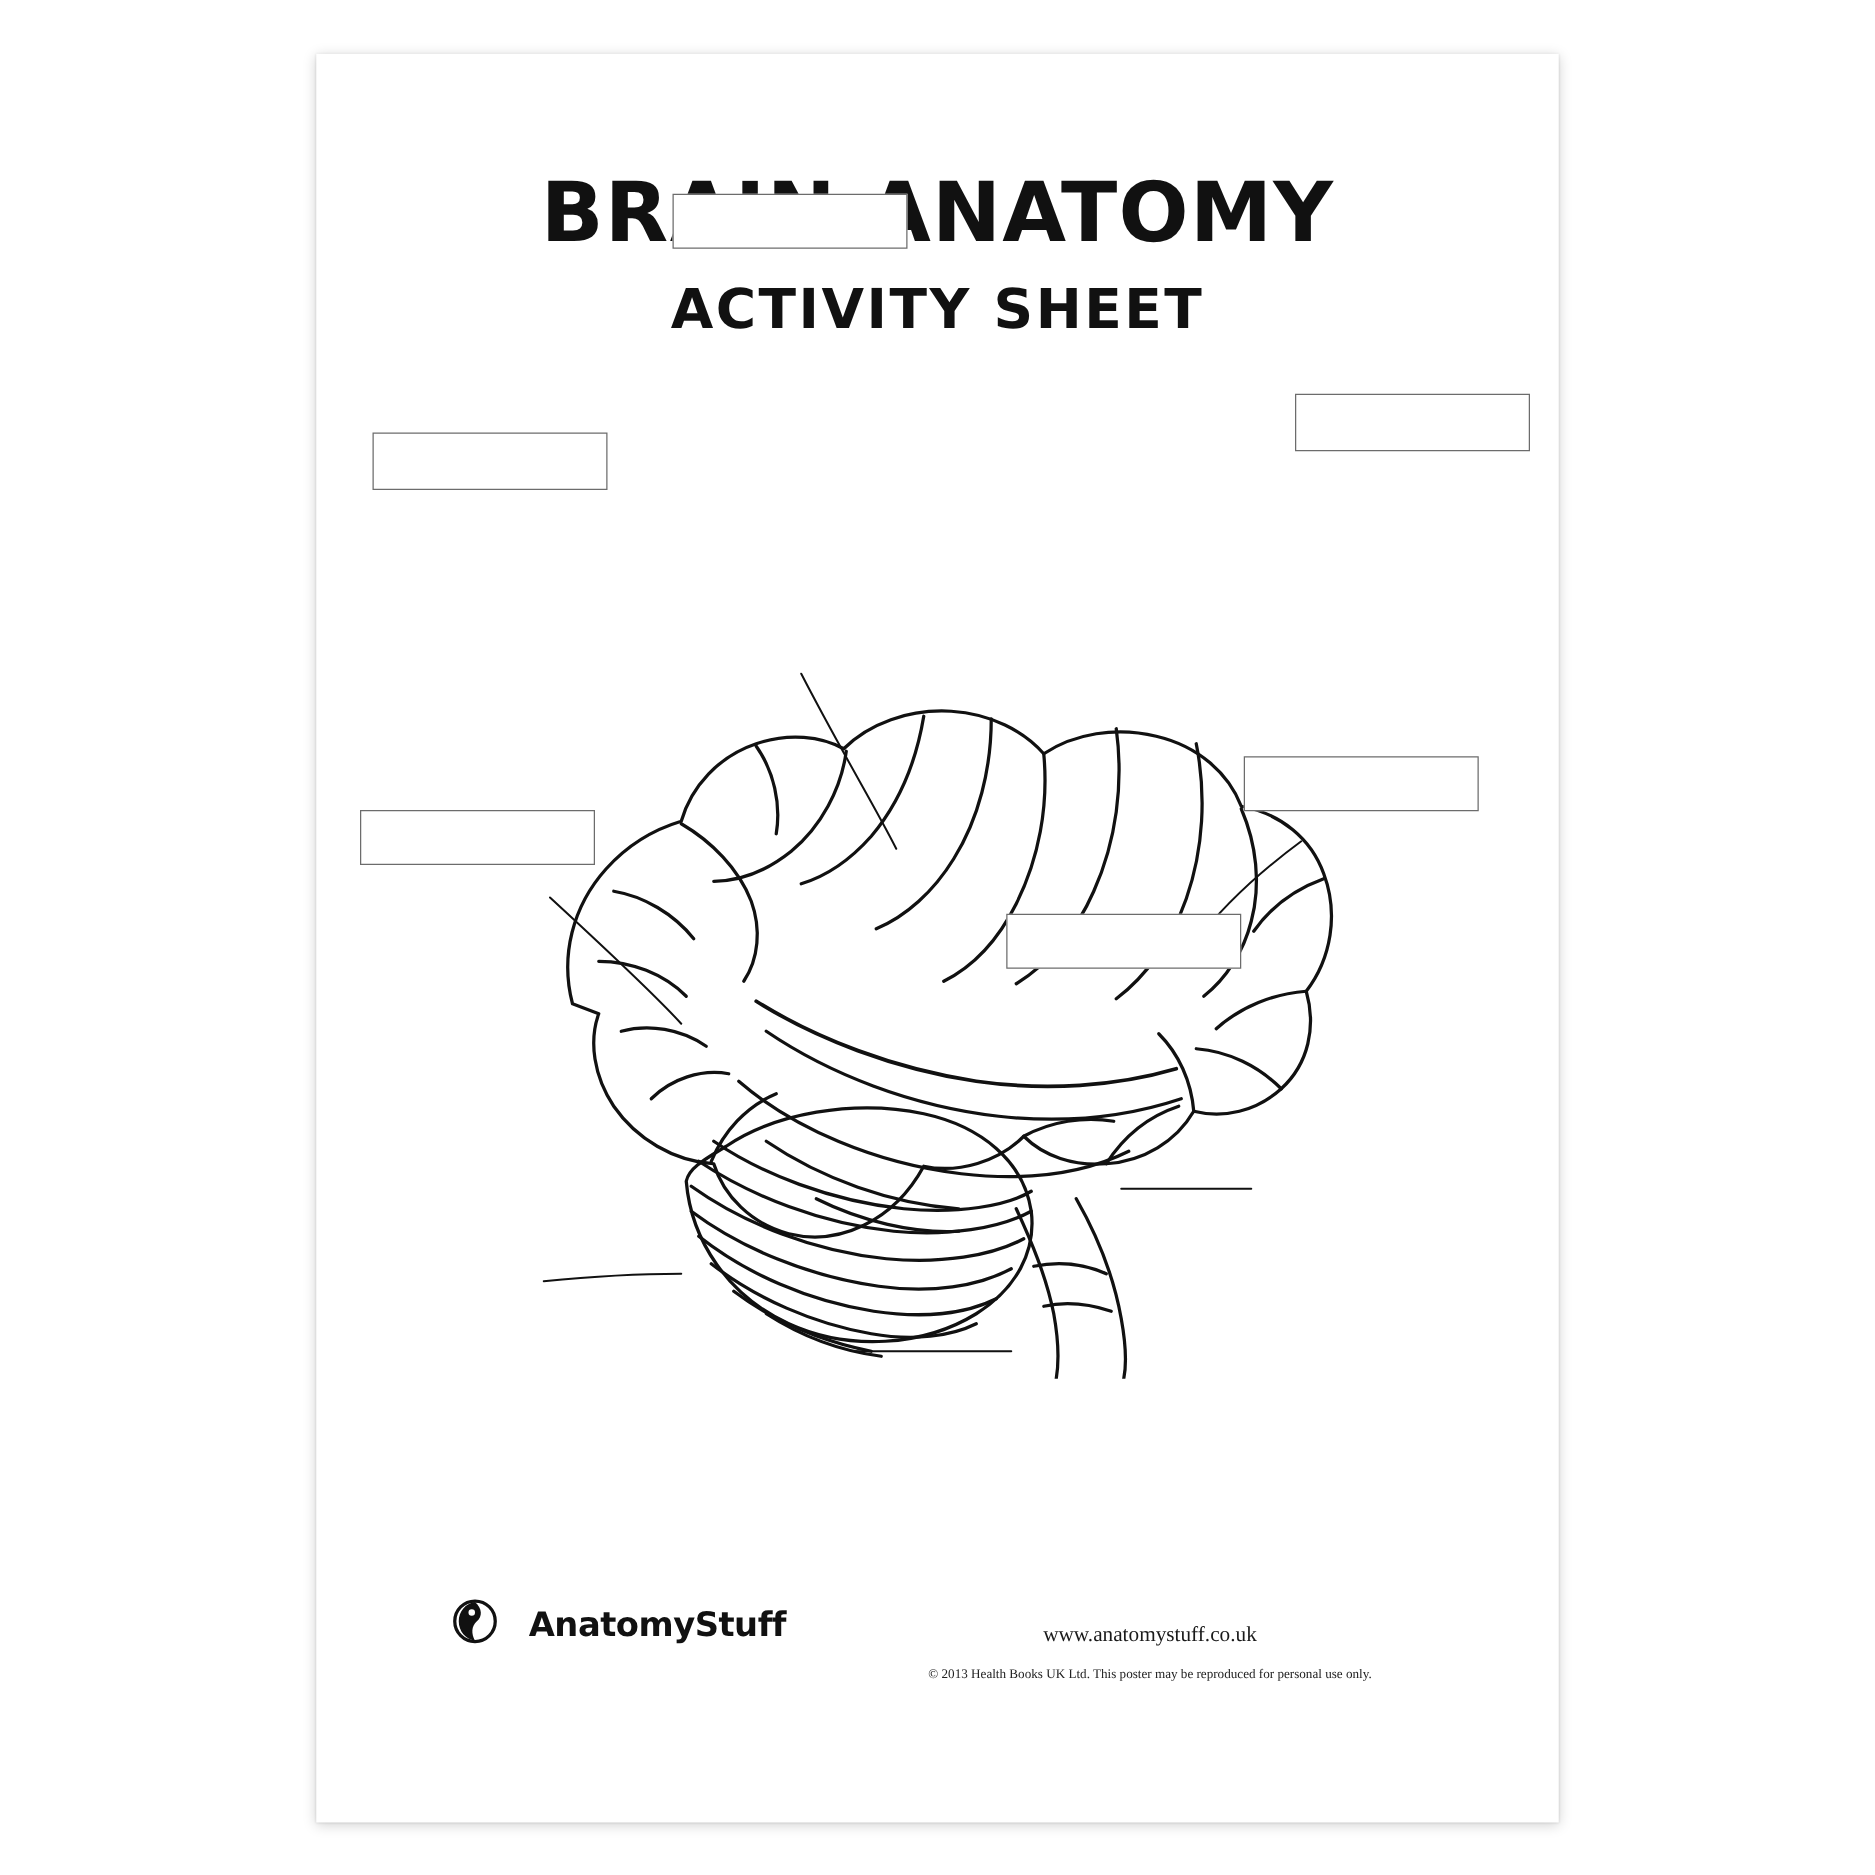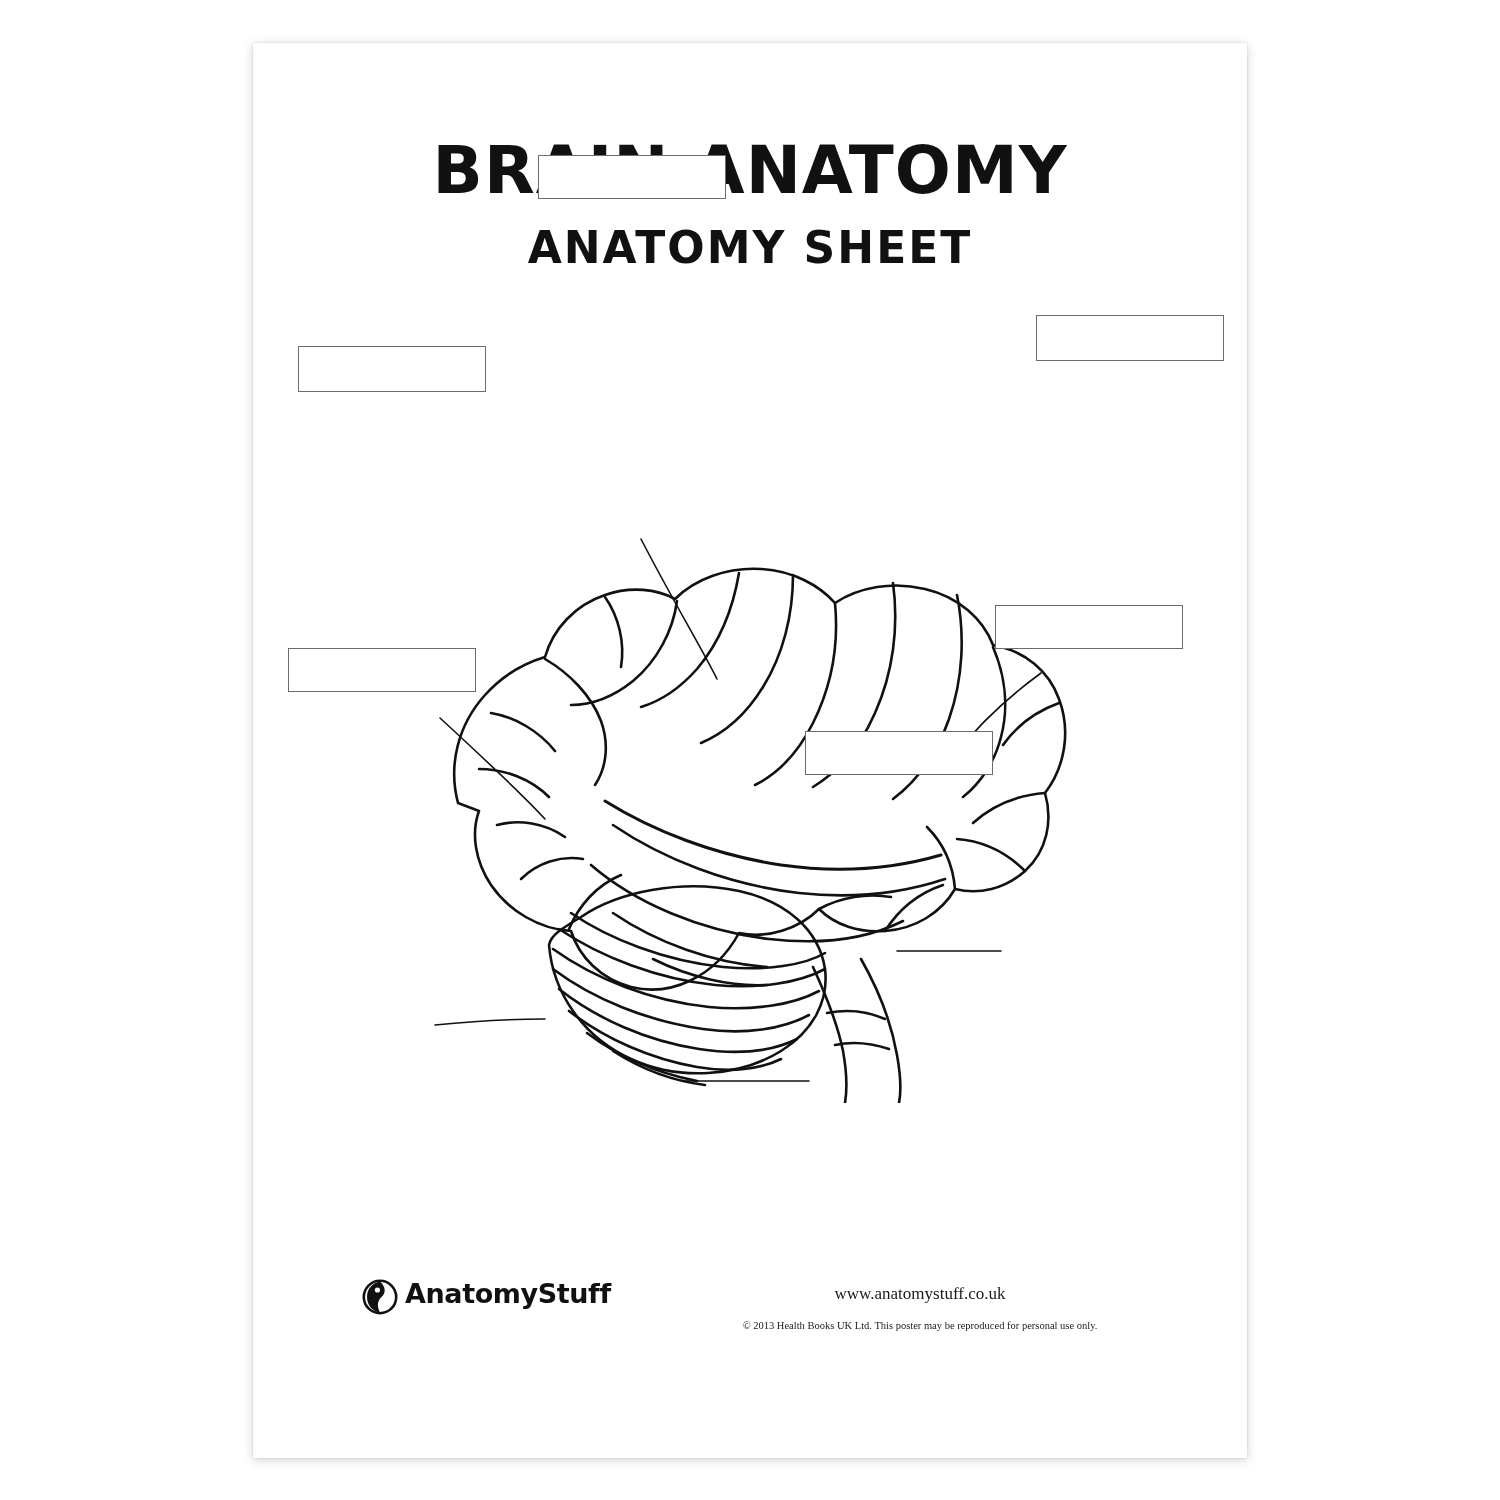--- a/index.html
+++ b/index.html
@@ -69,53 +69,53 @@
     left: 0;
     bottom: 62px;
     width: 994px;
     height: 130px;
   }
   #logo-wrap {
     position: absolute;
     left: 108px;
     top: 12px;
     display: flex;
-    align-items: flex-start;
-    gap: 6px;
+    align-items: flex-end;
+    gap: 24px;
   }
   #logo-text {
     font-family: "DejaVu Sans", sans-serif;
     font-weight: 700;
     font-size: 27px;
     color: #111111;
     letter-spacing: -0.4px;
   }
   #footer-right {
     position: absolute;
     right: 92px;
     top: 8px;
     width: 470px;
     text-align: center;
     font-family: "Liberation Serif", serif;
     color: #1a1a1a;
   }
   #insta-line { font-size: 17px; }
-  #web-line  { font-size: 17px; margin-top: 10px; }
+  #web-line  { font-size: 17px; margin-top: 24px; }
   #copy-line { font-size: 10.5px; margin-top: 16px; color: #222222; }
 </style>
 </head>
 <body>
 
 <div id="stage">
 
   <div id="sheet">
 
     <div id="title-block">
       <div id="title">BRAIN ANATOMY</div>
-      <div id="subtitle">ANATOMY SHEET</div>
+      <div id="subtitle">ACTIVITY SHEET</div>
     </div>
 
     <div id="figure">
       <svg width="994" height="730" viewBox="0 0 994 730" xmlns="http://www.w3.org/2000/svg">
         <g fill="none" stroke="#111111" stroke-width="2.6" stroke-linecap="round" stroke-linejoin="round">
 
           <path d="M205 430
                    C 195 392, 205 352, 232 322
                    C 250 302, 272 290, 292 284
                    C 300 256, 322 232, 352 222

